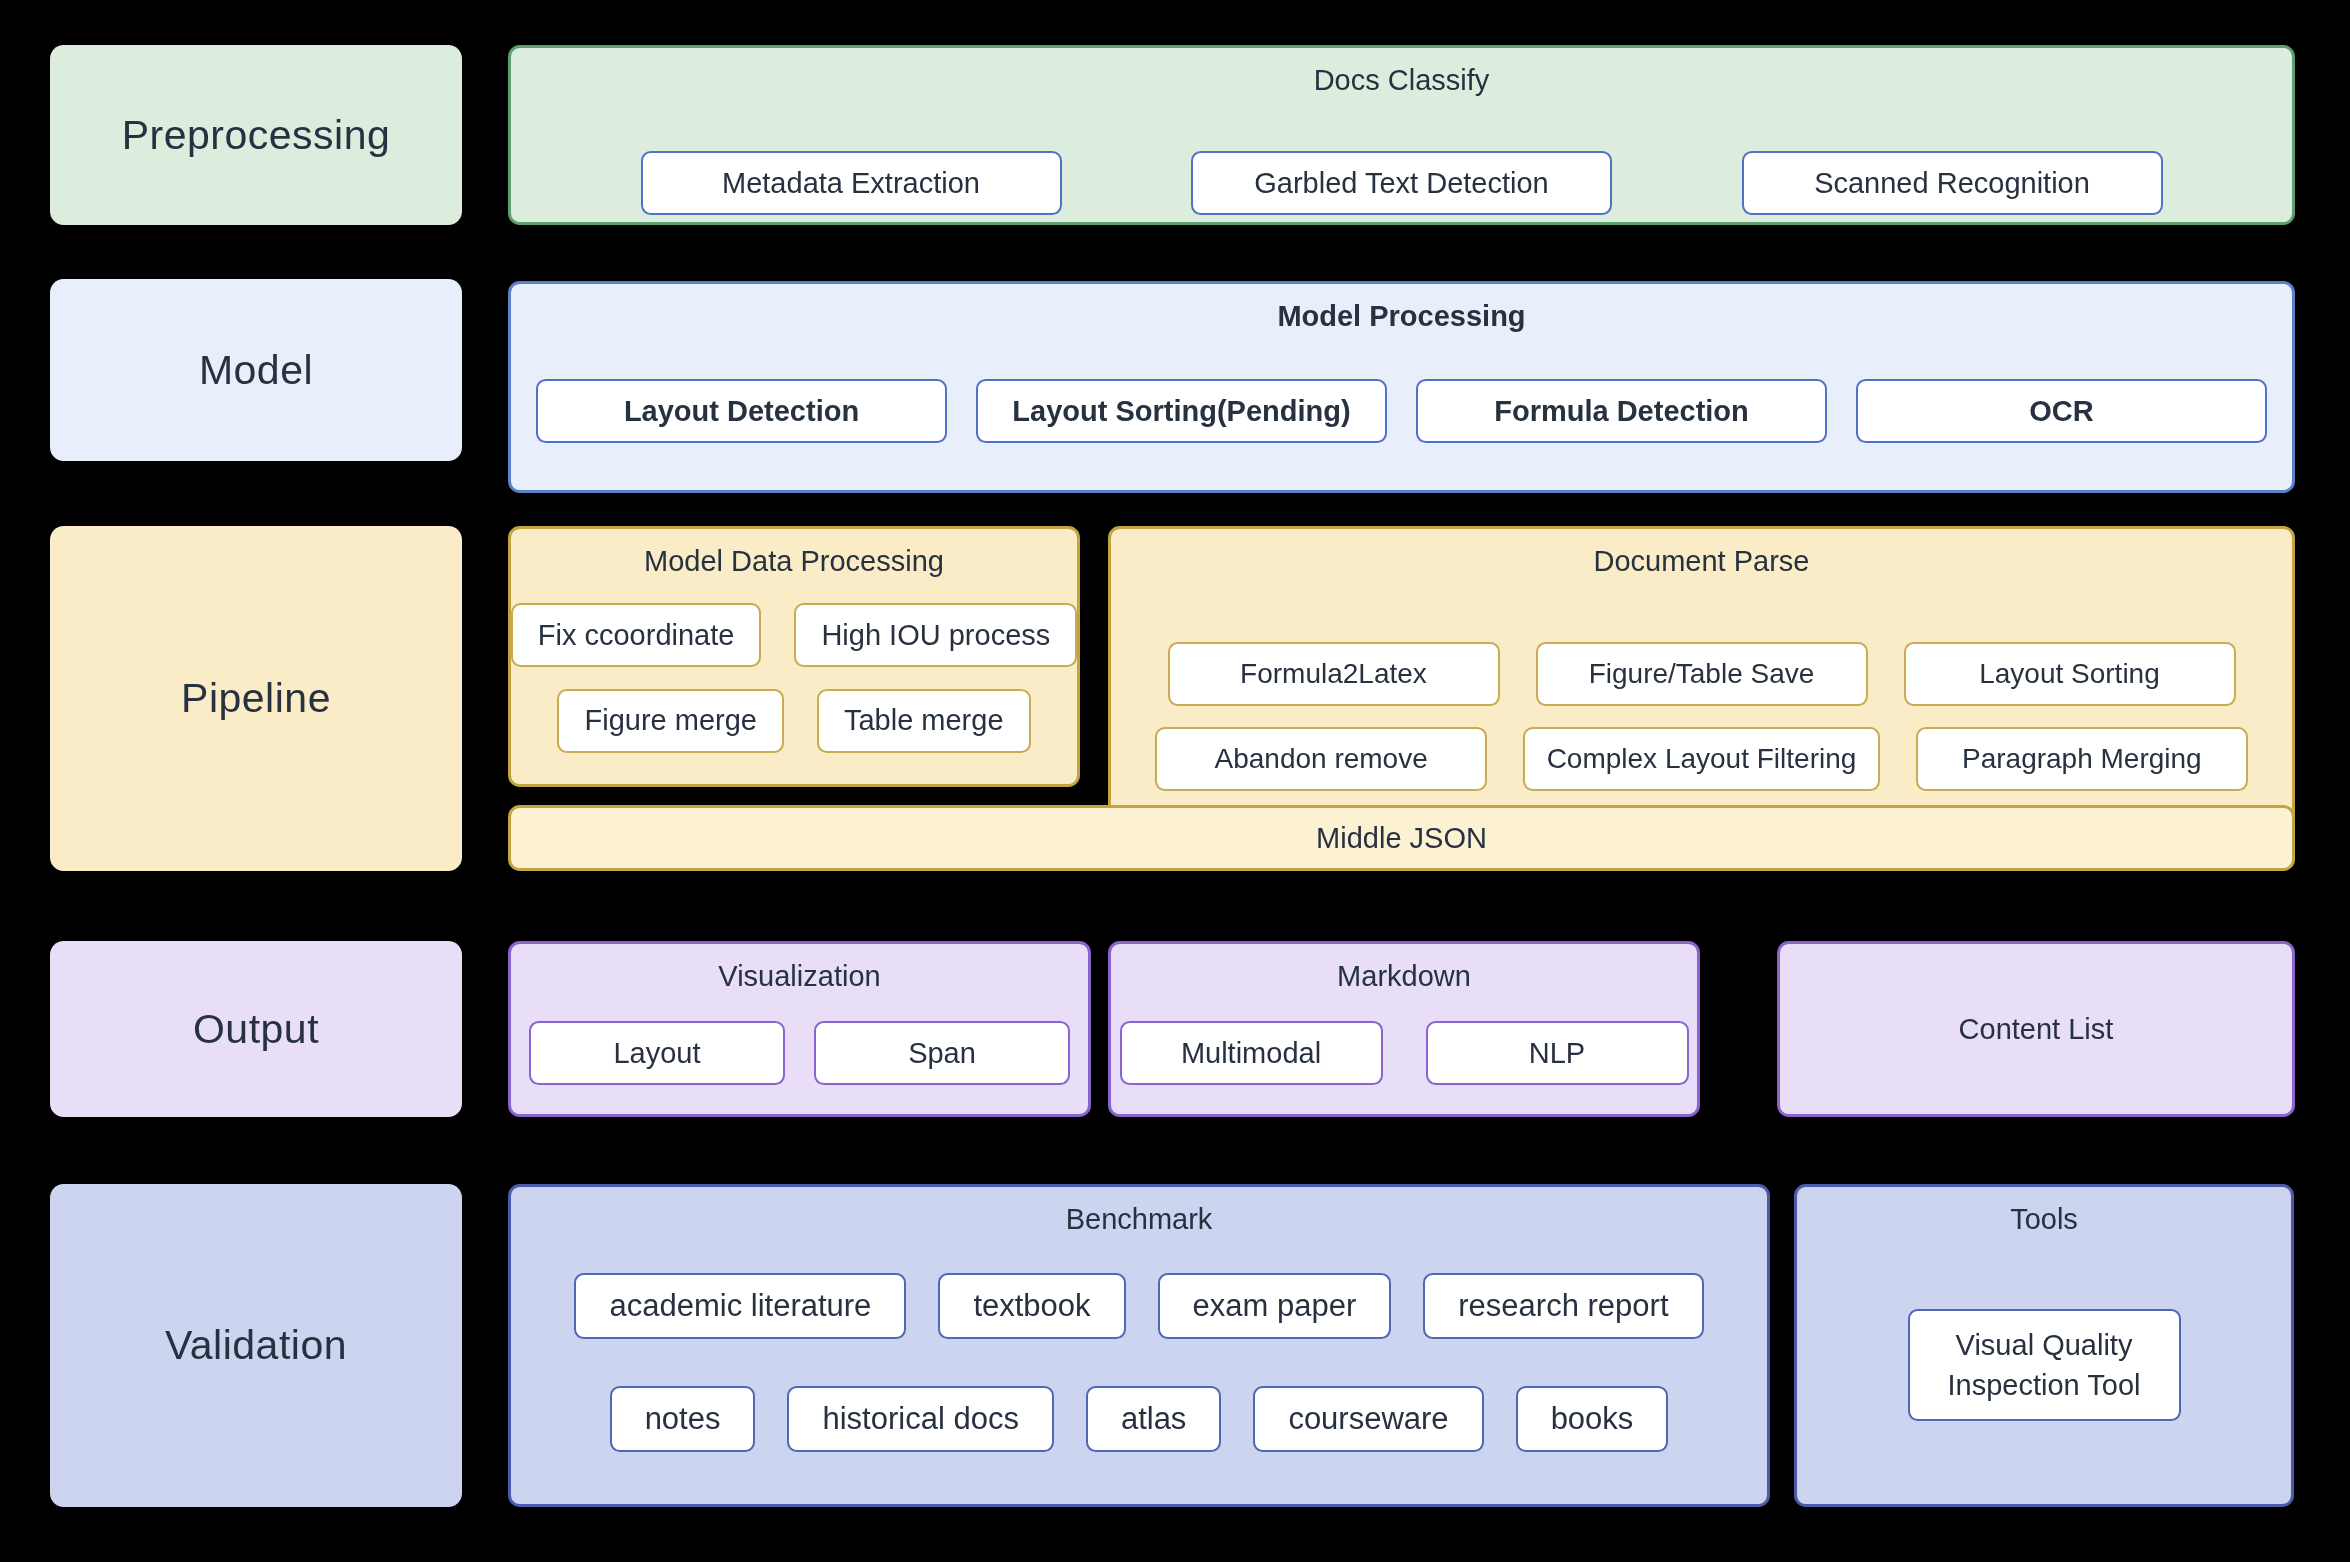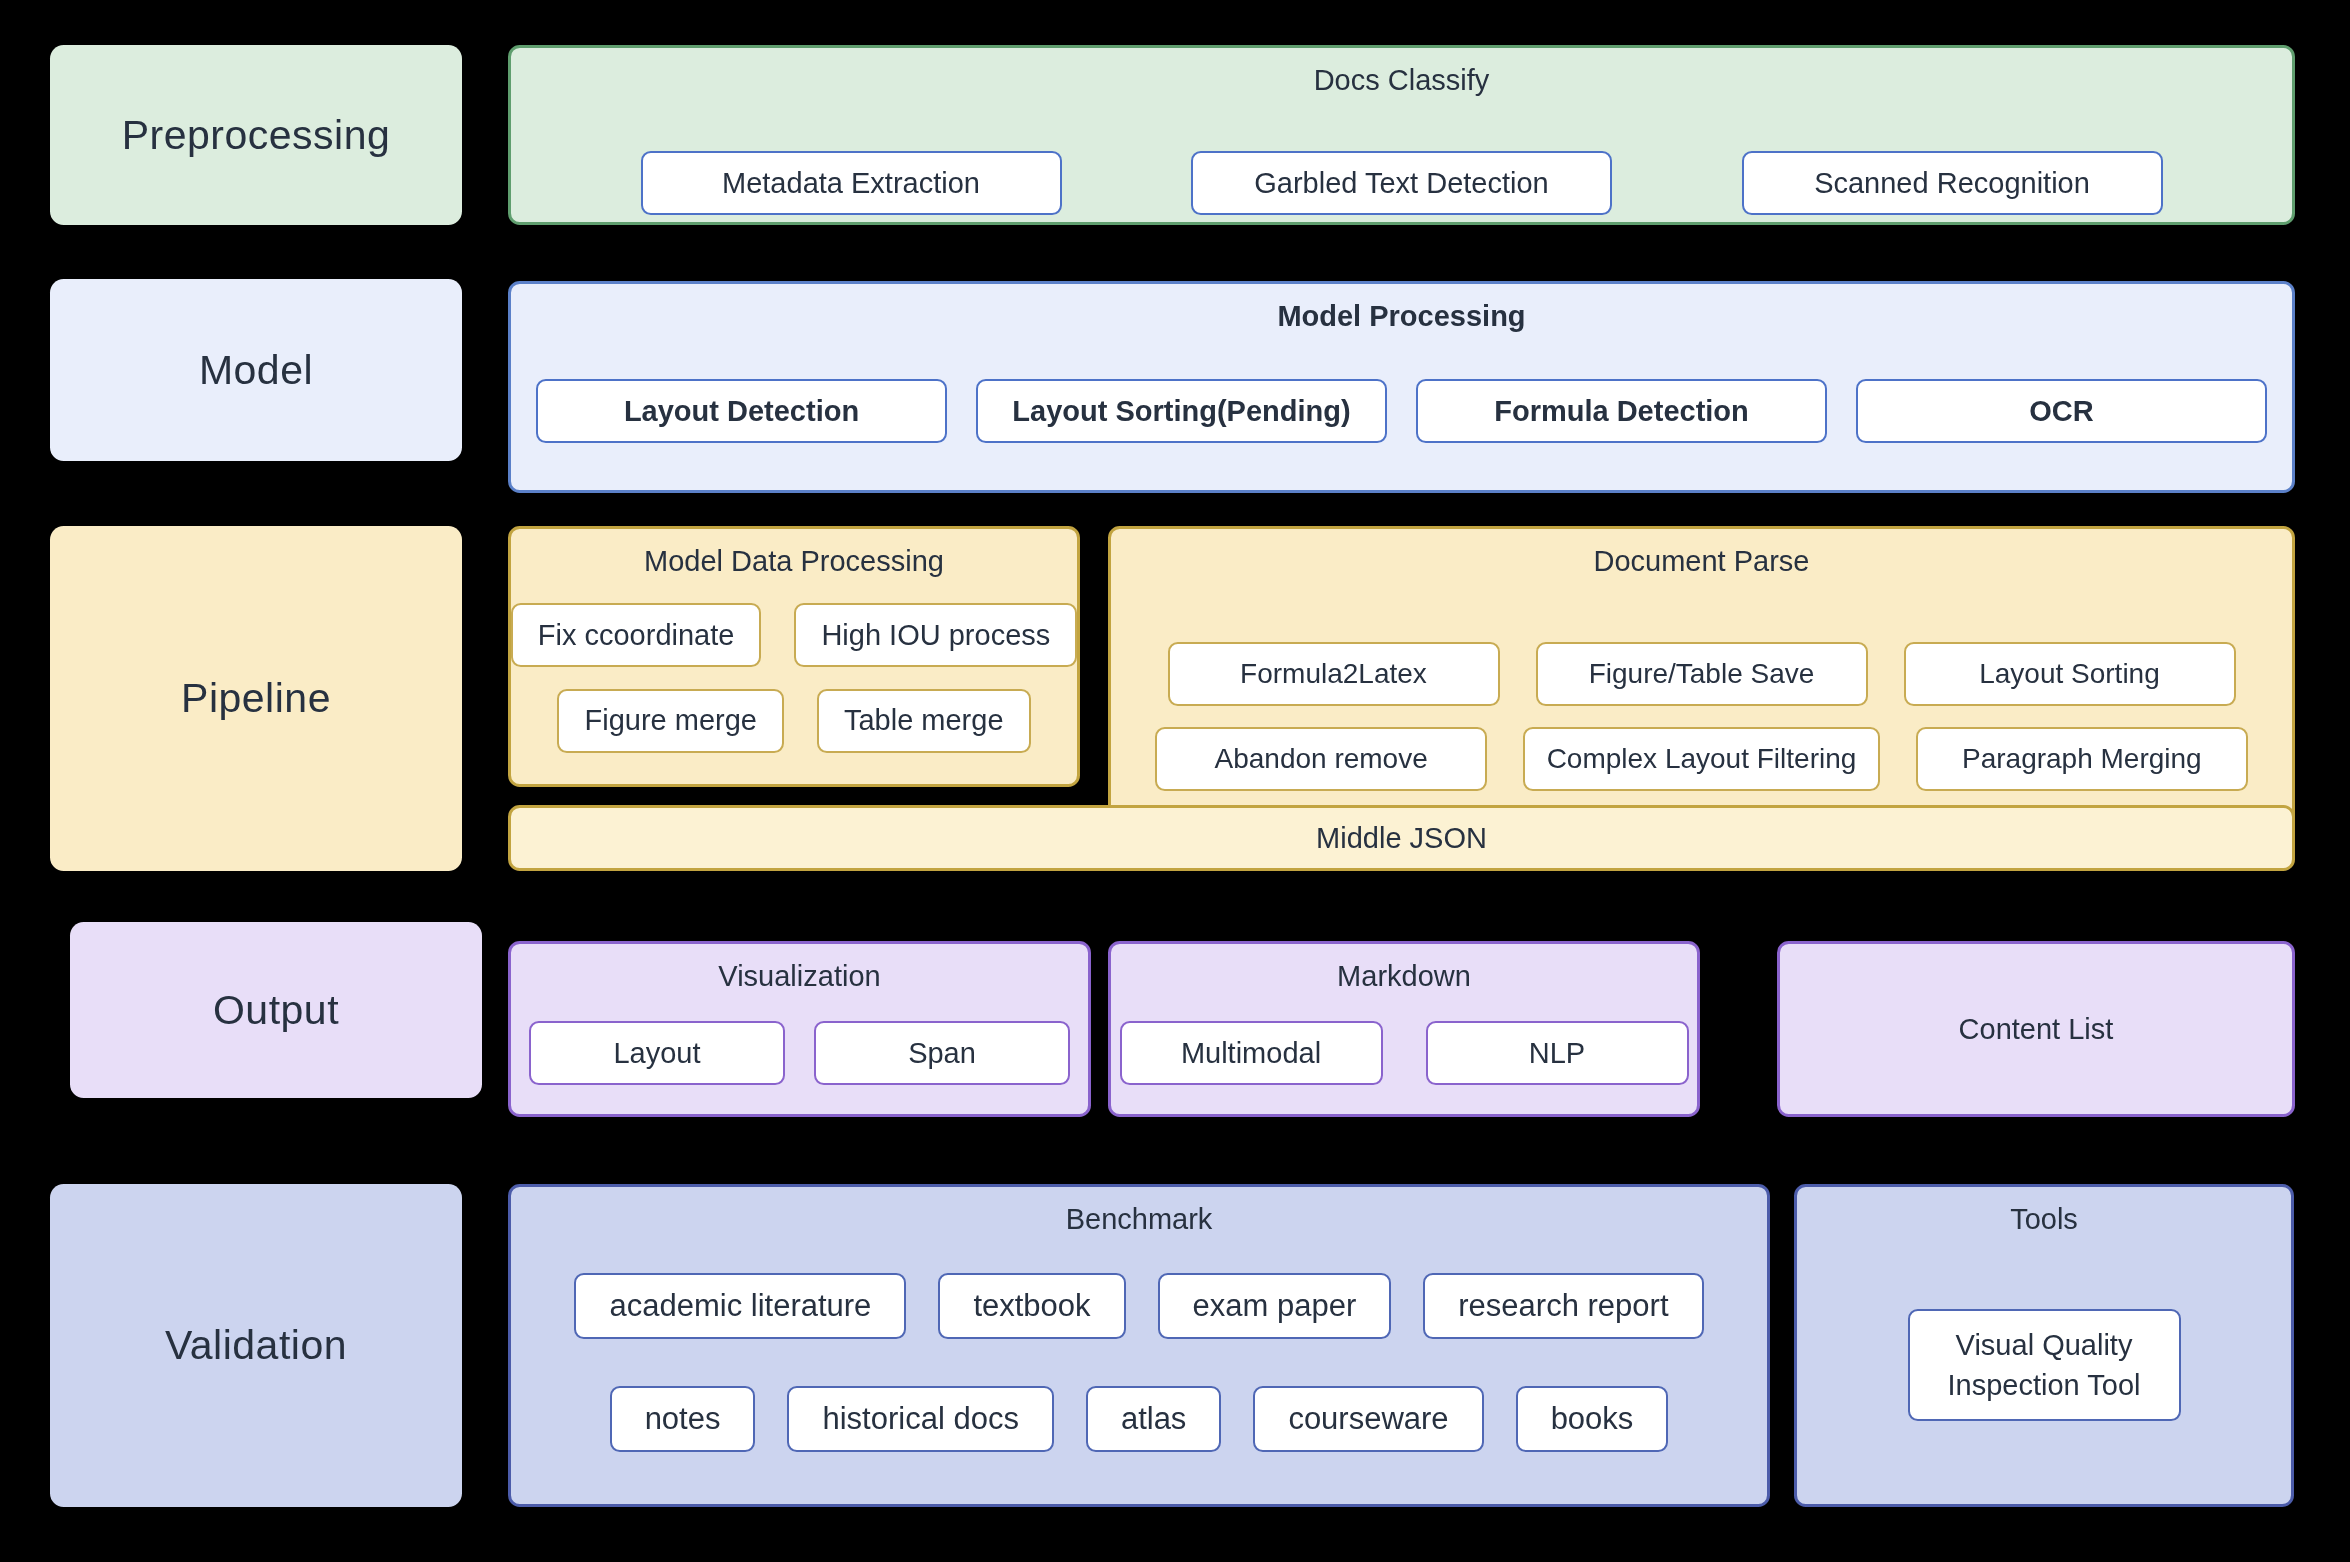--- a/index.html
+++ b/index.html
@@ -51,21 +51,21 @@
   .b-purple { border:2.9px solid var(--purple-border); }
   
   .fill-peri { background:var(--periwinkle-fill); }
   .c-peri { background:var(--periwinkle-fill); border:3.9px solid var(--periwinkle-border); }
   .b-peri { border:2.9px solid var(--periwinkle-btn-border); }
 
   
   #lb-preprocessing { top:45px;  height:180px; }
   #lb-model         { top:279px; height:182px; }
   #lb-pipeline      { top:526px; height:345px; }
-  #lb-output        { top:922px; height:176px;margin-left:20px; }
+  #lb-output        { top:941px; height:176px; }
   #lb-validation    { top:1184px; height:323px; }
 
   #docs-classify    { left:508px; top:45px;  width:1787px; height:180px;gap:48px; }
   #docs-classify .btn { width:421px; }
   #docs-classify .btn-row { justify-content:space-evenly; }
 
   #model-processing { left:508px; top:281px; width:1787px; height:212px;font-weight:bold; }
   #model-processing .btn-row { gap:29px; padding:0 25px; align-self:stretch; }
   #model-processing .btn { flex:1 1 0; }
 

